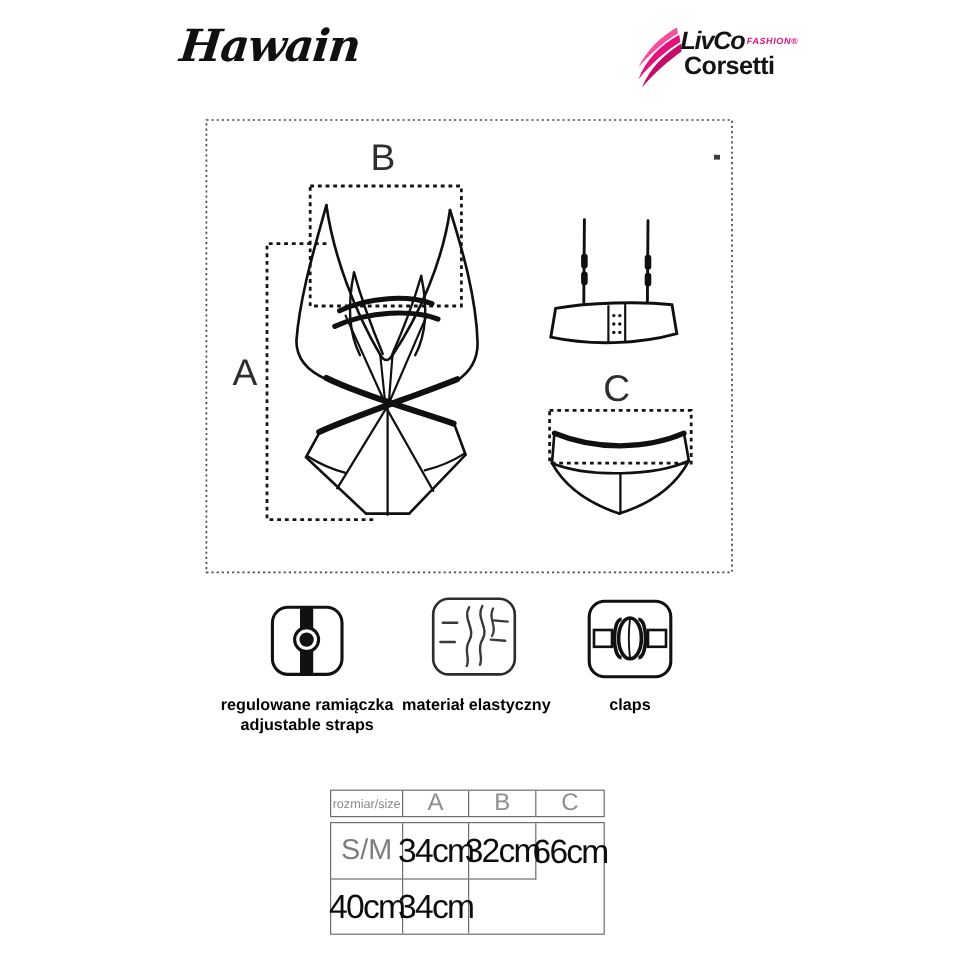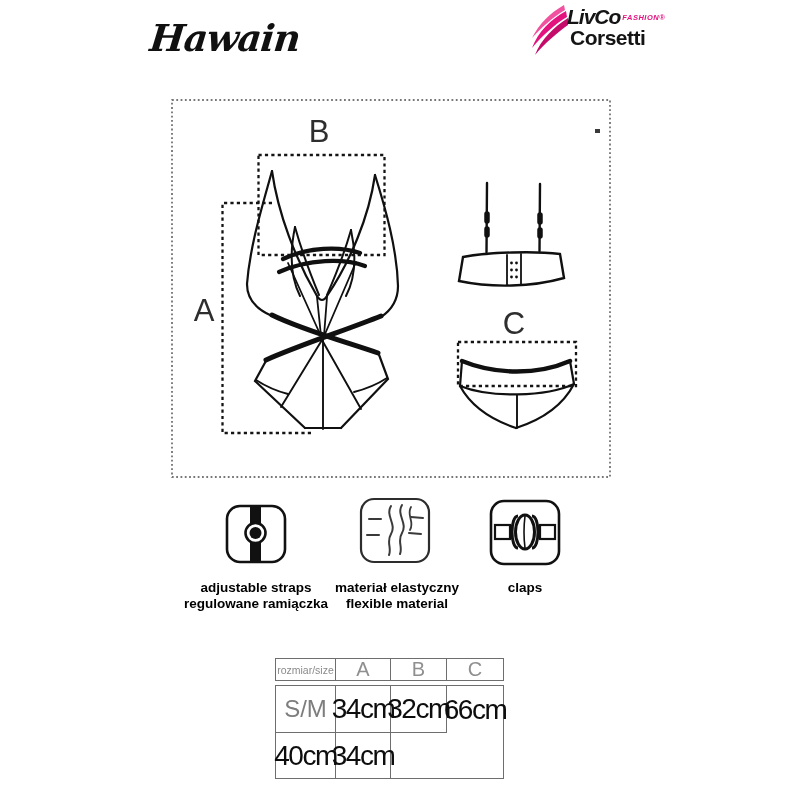--- a/index.html
+++ b/index.html
@@ -6,21 +6,21 @@
   body {
     width:800px; height:800px; position:relative; background:#ffffff;
     font-family:"Liberation Sans", sans-serif; overflow:hidden;
   }
   
   .title {
     position:absolute; left:140px; top:16px; width:170px; text-align:center;
     font-family:"DejaVu Serif", serif; font-style:italic; font-weight:600;
     font-size:37px; color:#101010; letter-spacing:-1px; transform:skewX(-6deg);
   }
-  .logo { position:absolute; left:530px; top:4px; width:140px; height:52px; }
+  .logo { position:absolute; left:530px; top:22px; width:140px; height:52px; }
   .logo-swoosh { position:absolute; left:0; top:1px; }
   .logo-text { position:absolute; left:37px; top:2px; line-height:1; white-space:nowrap; }
   .logo-livco {
     font-size:21px; font-weight:bold; font-style:italic; color:#141414; letter-spacing:-1px;
   }
   .logo-fashion {
     font-size:7.5px; font-weight:bold; font-style:italic; color:#e3127e; letter-spacing:.5px;
     vertical-align:4px; margin-left:2px;
   }
   .logo-corsetti {
@@ -189,26 +189,25 @@
   <rect x="2" y="2" width="68" height="63" rx="13" fill="#fff" stroke="#111" stroke-width="2.6"></rect>
   <rect x="6" y="26" width="15" height="14" fill="#fff" stroke="#111" stroke-width="2.2"></rect>
   <rect x="51" y="26" width="15" height="14" fill="#fff" stroke="#111" stroke-width="2.2"></rect>
   <path d="M29,17 C21,17 21,49 29,49" fill="none" stroke="#111" stroke-width="3"></path>
   <path d="M43,17 C51,17 51,49 43,49" fill="none" stroke="#111" stroke-width="3"></path>
   <ellipse cx="36" cy="33" rx="9.5" ry="17" fill="#fff" stroke="#111" stroke-width="3"></ellipse>
   <path d="M36,17 Q34,33 36,49" fill="none" stroke="#111" stroke-width="1.6"></path>
 </svg>
 
 <div class="feat-label" style="left:171px;">
+  <div>regulowane ramiączka</div>
   <div>adjustable straps</div>
-  <div>regulowane ramiączka</div>
 </div>
 <div class="feat-label" style="left:312px;">
   <div>materiał elastyczny</div>
-  <div>flexible material</div>
 </div>
 <div class="feat-label" style="left:440px;">
   <div>claps</div>
 </div>
 
 <div class="size-table">
   <div class="st-header">
     <div class="st-corner">rozmiar/size</div>
     <div class="st-col">A</div>
     <div class="st-col">B</div>

